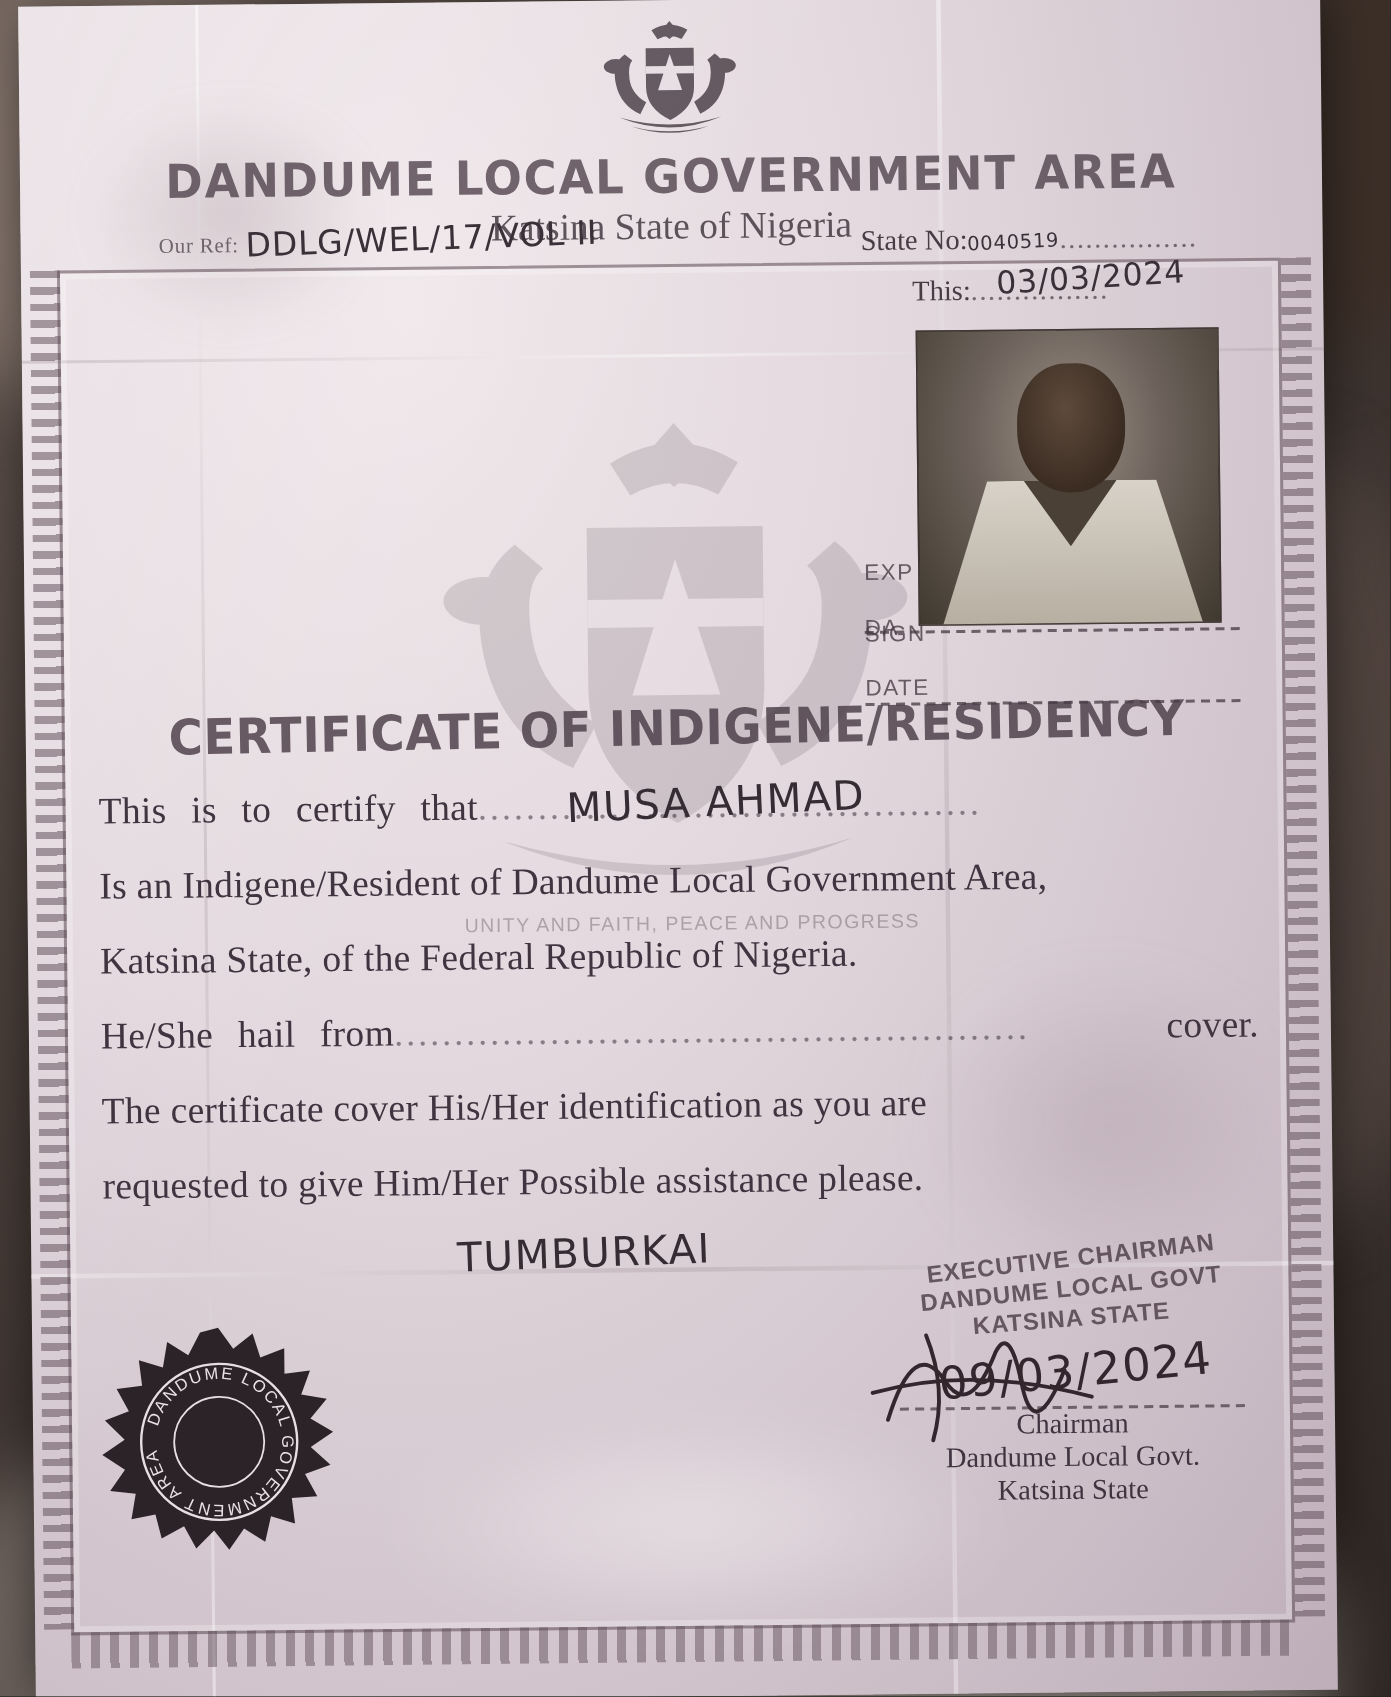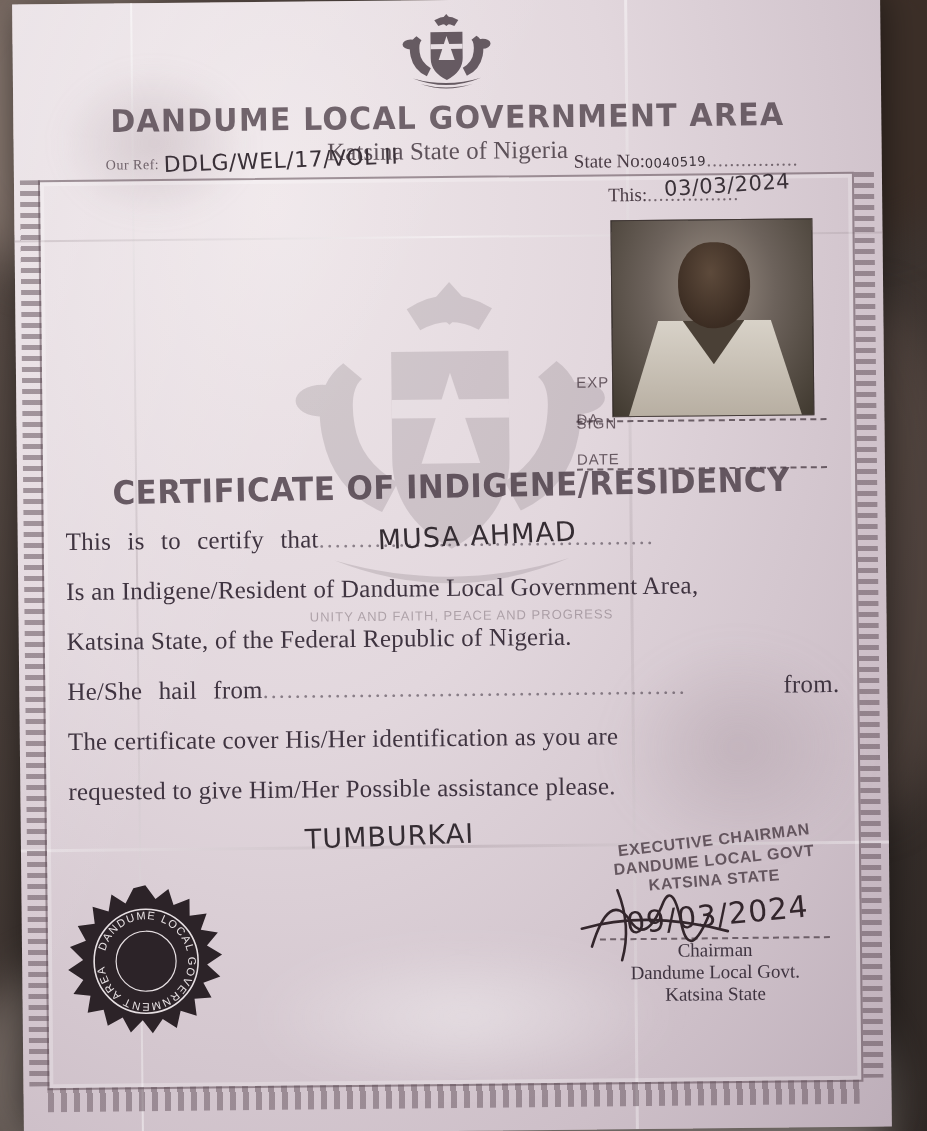--- a/index.html
+++ b/index.html
@@ -428,21 +428,21 @@
         <span class="justify-text">Is an Indigene/Resident of Dandume Local Government Area,</span>
       </div>
 
       <div class="body-line">
         <span class="justify-text">Katsina  State,  of  the  Federal  Republic  of  Nigeria.</span>
       </div>
 
       <div class="body-line">
         <span class="justify-text wide-spaced">He/She   hail   from</span>
           <span class="fill-dots">.....................................................</span>
-          <span class="justify-text">from.</span>
+          <span class="justify-text">cover.</span>
         <span class="hand-field" id="hand-ward">TUMBURKAI</span>
       </div>
 
       <div class="body-line">
         <span class="justify-text">The  certificate  cover  His/Her  identification  as  you  are</span>
       </div>
 
       <div class="body-line">
         <span class="justify-text">requested to give Him/Her Possible assistance please.</span>
       </div>

